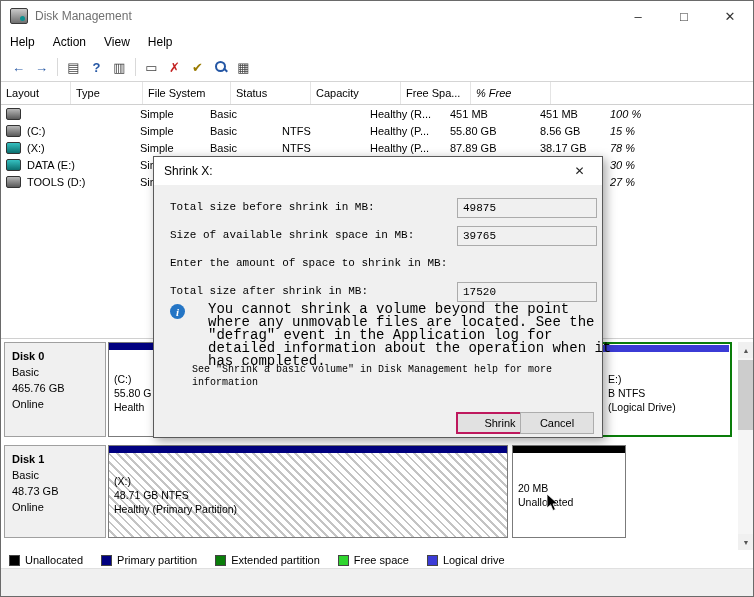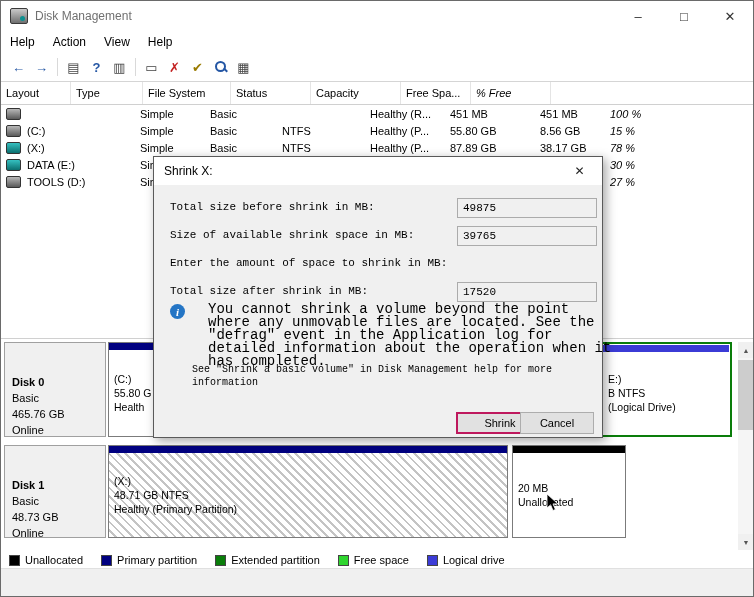--- a/index.html
+++ b/index.html
@@ -32,21 +32,21 @@
   .lv-row{display:flex;height:17px;align-items:center;}
   .rc{height:100%;display:flex;align-items:center;padding-left:5px;box-sizing:border-box;white-space:nowrap;overflow:hidden;}
   .c-vol{width:134px;} .c-layout{width:70px;} .c-type{width:72px;} .c-fs{width:88px;}
   .c-status{width:80px;} .c-cap{width:90px;} .c-free{width:70px;} .c-pct{width:80px;font-style:italic;} .c-fill{flex:1;border-right:none;}
   .vol-icon{flex:0 0 auto;width:13px;height:10px;margin-right:6px;border:1px solid #333;border-radius:2px;background:linear-gradient(180deg,#b8b8b8,#5a5a5a);}
   .vol-icon.teal{background:linear-gradient(180deg,#35c0c0,#0b6f6f);}
   
   .diskpane{position:absolute;left:0;top:337px;width:754px;height:214px;background:#fff;border-top:1px solid #d0d0d0;box-sizing:border-box;}
   .disk-info{position:absolute;left:3px;width:102px;background:#f0f0f0;border:1px solid #a0a0a0;box-sizing:border-box;padding:5px 7px;font-size:11px;line-height:16px;}
   #disk0-info{top:3px;height:95px;} #disk1-info{top:106px;height:93px;}
-  .di-name{font-weight:bold;margin-top:26px;}
+  .di-name{font-weight:bold;}
   .seg{position:absolute;box-sizing:border-box;border:1px solid #7b7b7b;background:#fff;display:flex;flex-direction:column;}
   #seg-c{left:107px;top:3px;width:490px;height:95px;}
   #seg-e{left:599px;top:3px;width:132px;height:95px;border-width:2px;border-style:solid;padding:1px;}
   #seg-x{left:107px;top:106px;width:400px;height:93px;}
   #seg-u{left:511px;top:106px;width:114px;height:93px;}
   .band{height:7px;flex:0 0 auto;}
   .seg-body{flex:1;display:flex;flex-direction:column;justify-content:center;padding-left:5px;font-size:10.5px;line-height:14px;white-space:nowrap;overflow:hidden;}
   #seg-x .seg-body{background:repeating-linear-gradient(45deg,#ffffff 0px,#ffffff 4px,#c4c4c4 4px,#c4c4c4 6px);}
   .seg-inner{flex:1;display:flex;flex-direction:column;}
   

